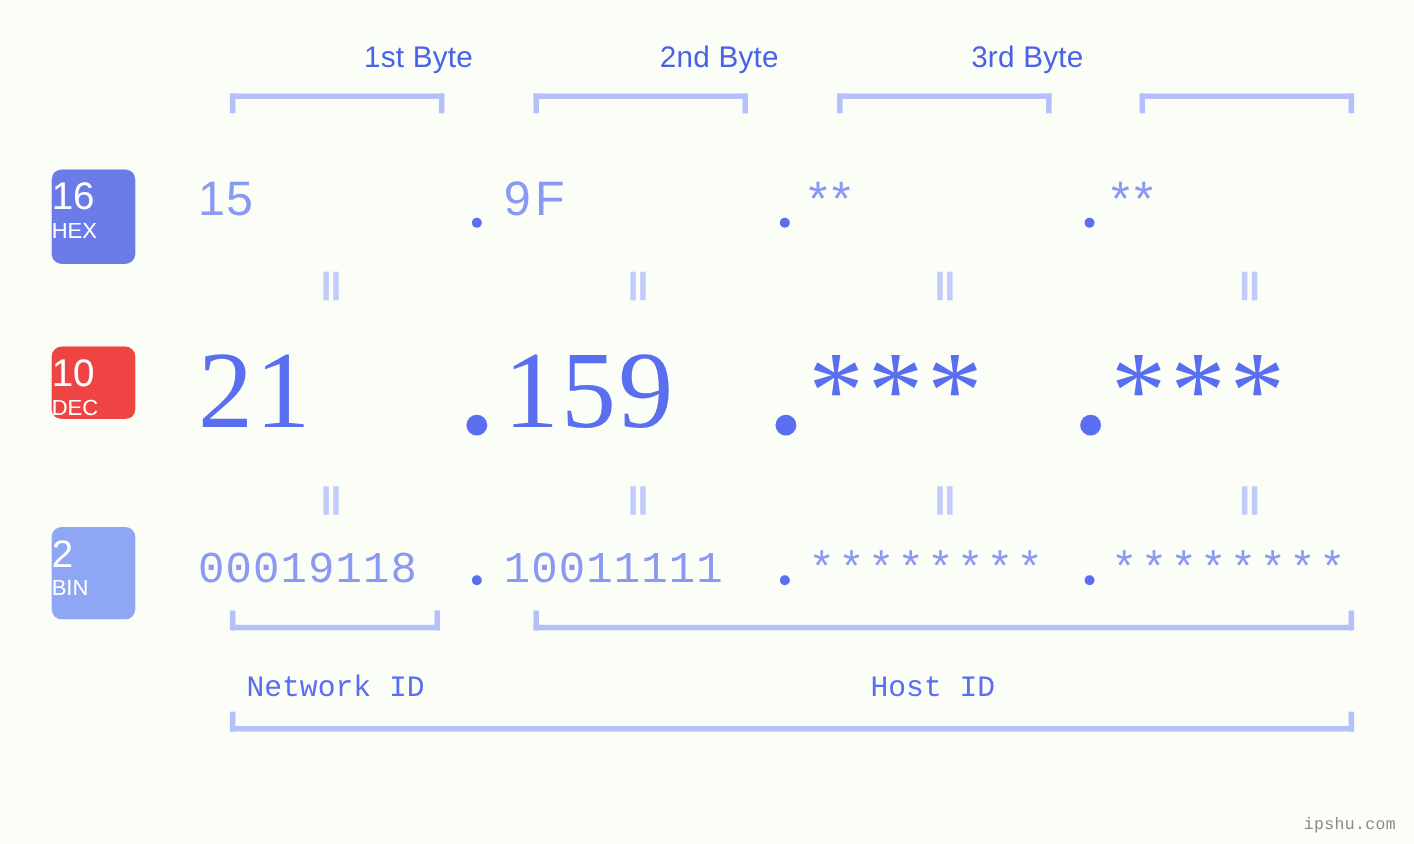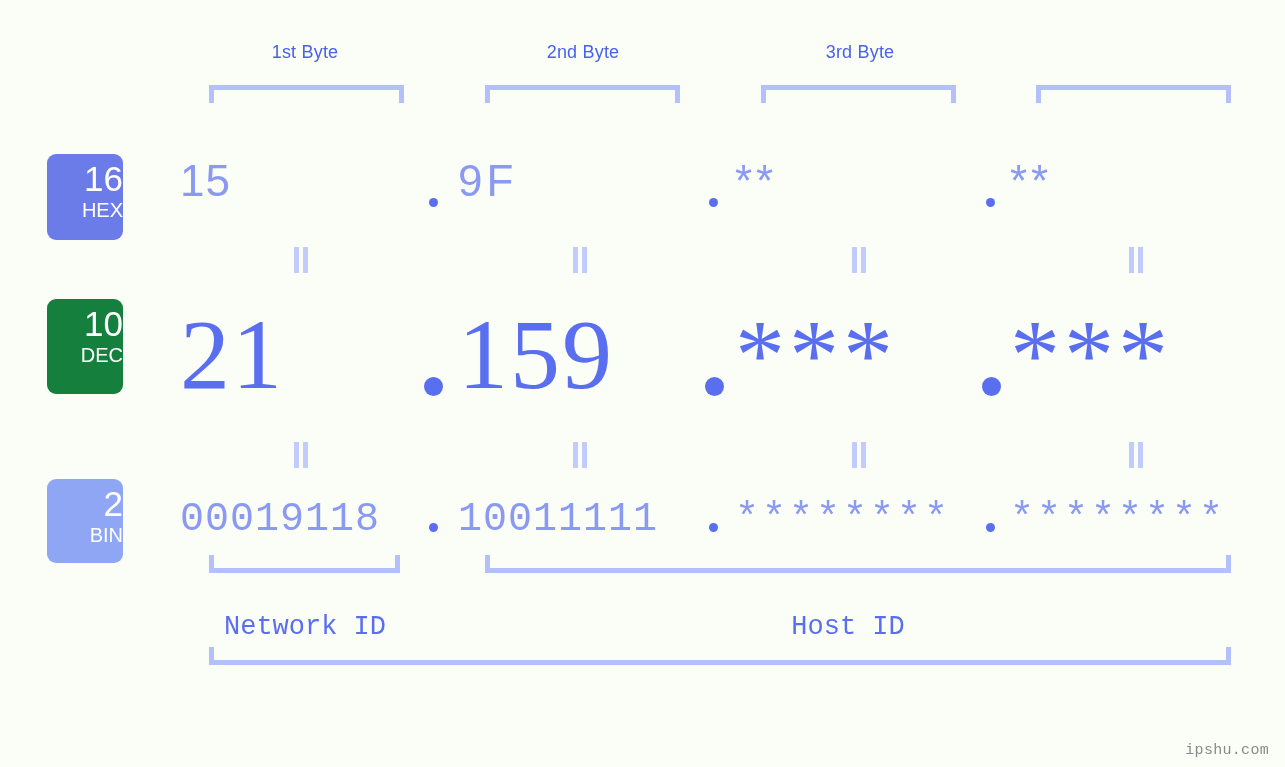--- a/index.html
+++ b/index.html
@@ -20,23 +20,23 @@
     position: absolute;
     inset: 0;
   }
 
   
   .byte-header {
     position: absolute;
     top: 32px;
     height: 40px;
     line-height: 40px;
-    text-align: center;
+    text-align: right;
     color: #4a62e8;
-    font-size: 18px;
+    font-size: 27px;
     font-family: "Liberation Sans", sans-serif;
     letter-spacing: 0.2px;
     white-space: nowrap;
   }
 
   
   .bracket {
     position: absolute;
     border-top: 5px solid #b4c0fb;
     box-sizing: border-box;
@@ -69,40 +69,40 @@
   .bracket.up::before { left: 0; }
   .bracket.up::after  { right: 0; }
 
   
   .base-badge {
     position: absolute;
     left: 47px;
     width: 76px;
     border-radius: 9px;
     color: #ffffff;
-    text-align: right;
+    text-align: left;
     box-sizing: border-box;
     padding-top: 6px;
   }
   .base-badge .num {
     display: block;
     font-size: 35px;
     line-height: 38px;
     font-weight: 400;
     font-family: "Liberation Sans", sans-serif;
   }
   .base-badge .nm {
     display: block;
     font-size: 20px;
     line-height: 24px;
     font-family: "Liberation Sans", sans-serif;
   }
 
   #badge-hex { top: 154px; height: 86px; background: #6b7ce8; }
-  #badge-dec { top: 299px; height: 95px; background: #15803d; }
+  #badge-dec { top: 315px; height: 66px; background: #ef4444; }
   #badge-bin { top: 479px; height: 84px; background: #8fa6f4; }
 
   
   .val {
     position: absolute;
     white-space: nowrap;
     color: #7b8cf0;
   }
 
   .row-hex .val {

